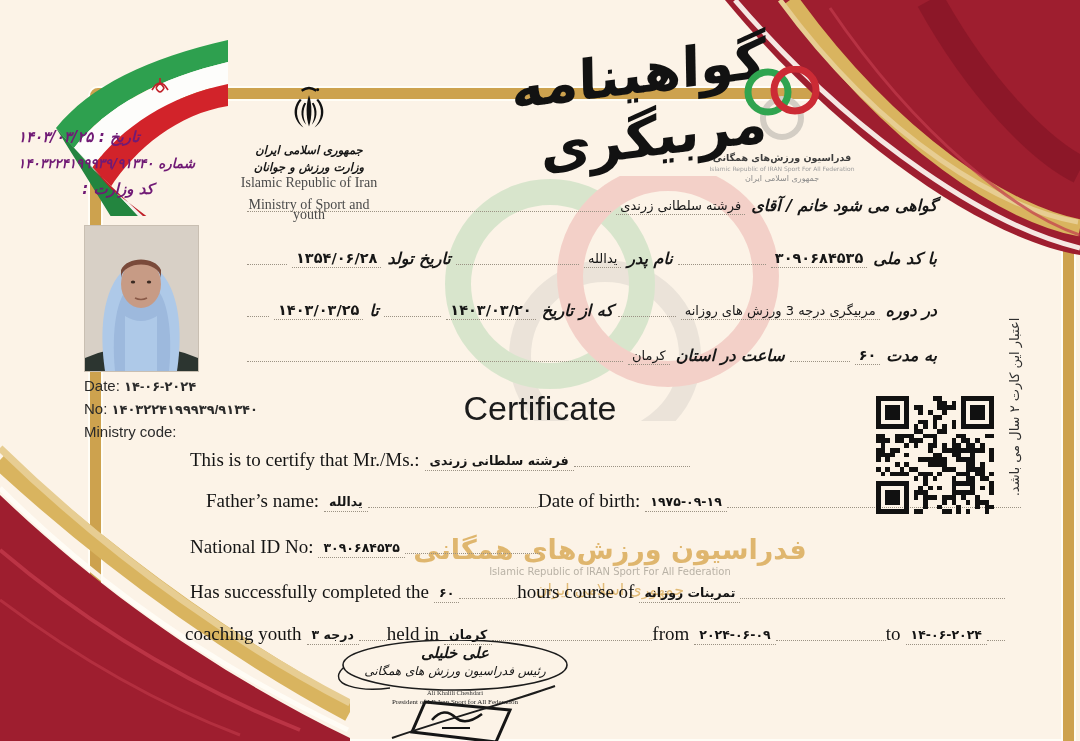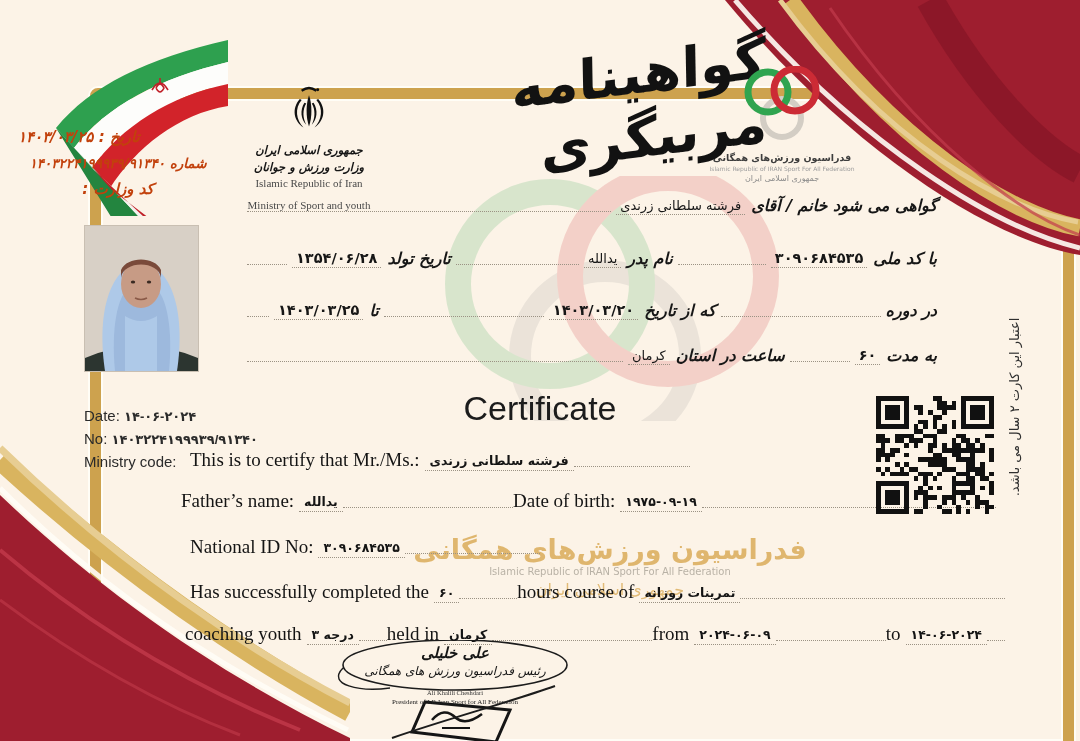--- a/index.html
+++ b/index.html
@@ -16,27 +16,27 @@
          border:11px solid var(--gold);border-radius:8px;
          box-shadow:inset 0 0 0 2px #fffdf6, 0 0 0 2px #fffdf6;}
   
   .sweep{position:absolute;z-index:2;pointer-events:none;}
   .sweep-tr{right:0;top:0;}
   .sweep-bl{left:0;bottom:0;}
   
   .flag{position:absolute;left:28px;top:36px;z-index:3;}
   
   .meta{position:absolute;left:18px;top:128px;width:200px;z-index:5;direction:rtl;
-        text-align:left;font-weight:bold;font-style:italic;color:#c2410c;}
-  .meta .row{white-space:nowrap;margin-bottom:9px;font-size:15px;text-align:center;}
+        text-align:left;font-weight:bold;font-style:italic;color:#701a75;}
+  .meta .row{white-space:nowrap;margin-bottom:9px;font-size:15px;}
   .num{direction:ltr;unicode-bidi:isolate;}
   
   .ministry{position:absolute;left:238px;top:84px;width:142px;z-index:5;text-align:center;}
   .ministry .fa{font-size:11.5px;font-weight:bold;font-style:italic;line-height:14px;margin-top:3px;}
-  .ministry .en{font-family:"Liberation Serif",serif;font-size:11px;color:#4a4a4a;line-height:10px;margin-top:4px;}
+  .ministry .en{font-family:"Liberation Serif",serif;font-size:14px;color:#4a4a4a;line-height:10px;margin-top:4px;}
   
   .title-fa{position:absolute;left:378px;top:54px;width:390px;height:120px;z-index:5;
             display:flex;align-items:center;justify-content:center;
             font-size:55px;font-weight:bold;transform:rotate(-7deg) skewX(-6deg);
             color:#121212;}
   
   .fed{position:absolute;left:692px;top:66px;width:180px;z-index:5;text-align:center;}
   .fed .fa1{font-size:9.5px;font-weight:bold;color:#3d3d3d;margin-top:6px;}
   .fed .en{font-size:6px;color:#9c9c9c;margin-top:2px;}
   .fed .fa2{font-size:8px;color:#8a8a8a;margin-top:2px;}
@@ -52,21 +52,21 @@
           align-items:flex-end;white-space:nowrap;}
   .fa-lab{font-weight:bold;font-style:italic;font-size:16px;margin:0 3px;}
   .fa-val{font-size:13px;margin:0 3px;border-bottom:1.5px dotted var(--dotc);padding:0 4px 1px;}
   .fa-val.strong{font-size:14.5px;font-weight:bold;}
   .dots{flex:1 1 auto;border-bottom:1.5px dotted var(--dotc);height:1px;margin:0 2px 3px;}
   
   .photo{position:absolute;left:85px;top:226px;width:113px;height:145px;z-index:5;
          background:#d8d0c6;box-shadow:0 0 0 1px #c9bfb2;}
   
   .pinfo{position:absolute;left:84px;top:375px;z-index:5;font-family:"Liberation Sans","DejaVu Sans",sans-serif;
-         font-size:15px;color:#2b2b2b;line-height:22px;margin-top:30px;}
+         font-size:15px;color:#2b2b2b;line-height:22px;}
   .pinfo b{font-weight:normal;}
   .pinfo .num{font-size:13px;font-weight:bold;}
   
   .cert-head{position:absolute;left:300px;top:389px;width:480px;z-index:6;text-align:center;
              font-family:Liberation Sans, sans-serif;font-size:34px;color:#1c1c1c;}
   .en-row{position:absolute;display:flex;align-items:flex-end;white-space:nowrap;z-index:6;
           font-family:"Liberation Serif","DejaVu Sans",serif;font-size:19px;color:#141414;}
   .en-row .lab{margin-right:5px;}
   .en-row .val{font-family:"DejaVu Sans",sans-serif;font-size:12.5px;font-weight:bold;
                border-bottom:1.5px dotted var(--dotc);padding:0 5px 2px;direction:rtl;unicode-bidi:isolate;}
@@ -195,20 +195,21 @@
       <span class="dots"></span>
       <span class="fa-lab">نام پدر</span>
       <span class="fa-val">یدالله</span>
       <span class="dots" style="flex:1.4;"></span>
       <span class="fa-lab">تاریخ تولد</span>
       <span class="fa-val strong num">۱۳۵۴/۰۶/۲۸</span>
       <span class="dots" style="flex:0 0 40px;"></span>
     </div>
     <div class="fa-row" style="top:301px;">
       <span class="fa-lab">در دوره</span>
+      <span class="fa-val">مربیگری درجه 3 ورزش های روزانه</span>
       <span class="dots"></span>
       <span class="fa-lab">که از تاریخ</span>
       <span class="fa-val strong num">۱۴۰۳/۰۳/۲۰</span>
       <span class="dots"></span>
       <span class="fa-lab">تا</span>
       <span class="fa-val strong num">۱۴۰۳/۰۳/۲۵</span>
       <span class="dots" style="flex:0 0 22px;"></span>
     </div>
     <div class="fa-row" style="top:346px;">
       <span class="fa-lab">به مدت</span>
@@ -250,21 +251,21 @@
   </div>
 
   <div class="cert-head">Certificate</div>
 
   <div class="en-row" style="left:190px;top:449px;width:500px;">
     <span class="lab">This is to certify that Mr./Ms.:</span>
     <span class="val">فرشته سلطانی زرندی</span>
     <span class="dots"></span>
   </div>
 
-  <div class="en-row" style="left:181px;top:490px;width:815px;">
+  <div class="en-row" style="left:206px;top:490px;width:815px;">
     <span class="lab">Father’s name:</span>
     <span class="val">یدالله</span>
     <span class="dots d-f2"></span>
     <span class="lab">Date of birth:</span>
     <span class="val ltr">۱۹۷۵-۰۹-۱۹</span>
     <span class="dots d-f3"></span>
   </div>
 
   <div class="en-row" style="left:190px;top:536px;width:350px;justify-content:flex-end;">
     <span class="lab">National ID No:</span>

